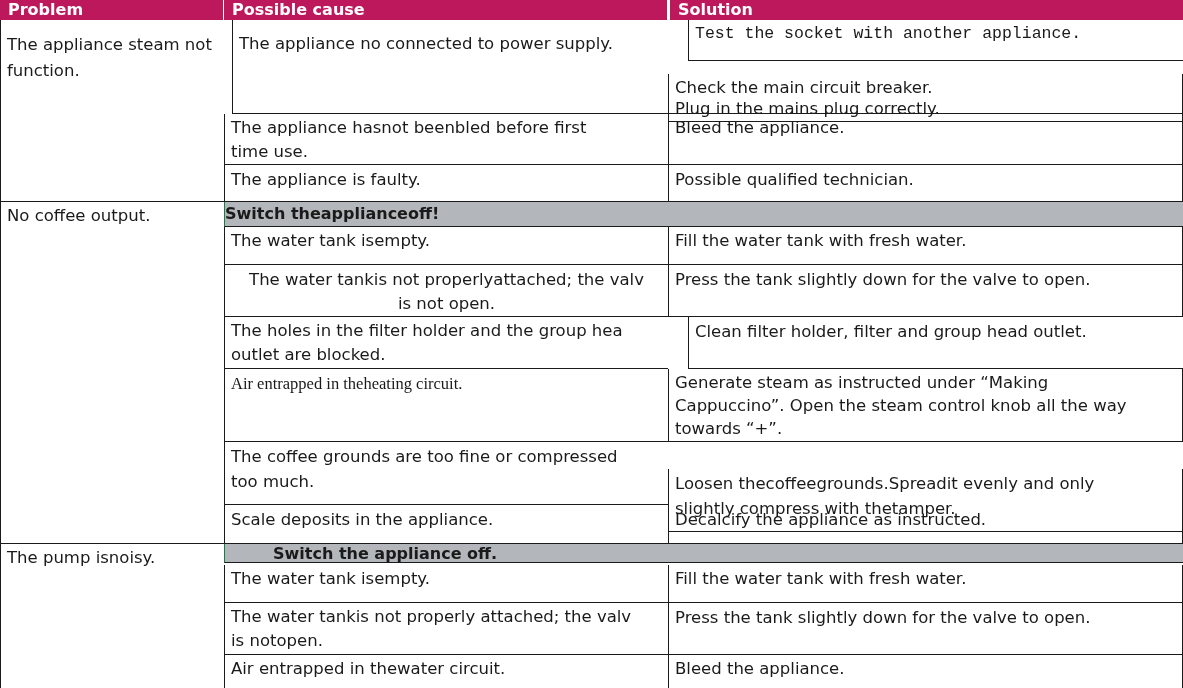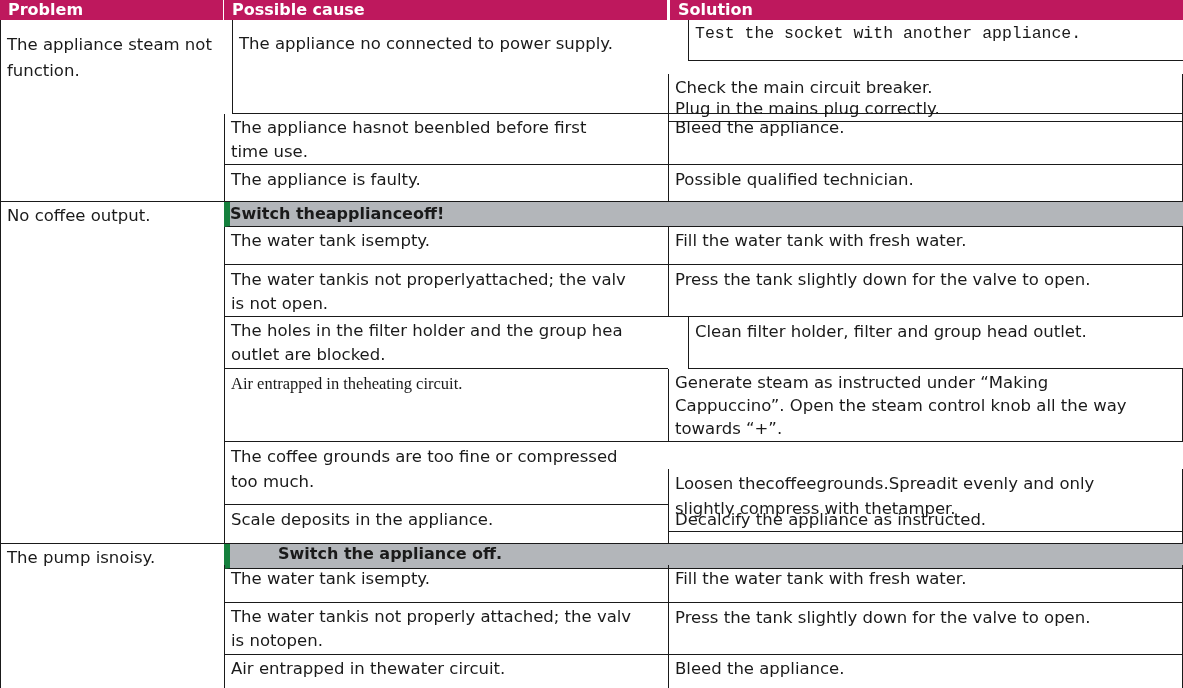--- a/index.html
+++ b/index.html
@@ -4,21 +4,21 @@
   <style>
     html, body { margin: 0; padding: 0; background: #ffffff; }
     body { width: 1183px; height: 688px; position: relative; overflow: hidden;
            font-family: "DejaVu Sans", sans-serif; color: #1a1a1a; }
     .hdr { position: absolute; top: 0; height: 20px; background: #be185d; color: #ffffff;
            font-weight: bold; font-size: 16px; line-height: 20px; padding-left: 8px; box-sizing: border-box;
            border-right: 1px solid #ffffff; }
     .cell { position: absolute; box-sizing: border-box; font-size: 16.5px; line-height: 25px;
             padding: 0 6px; border-left: 1px solid #1a1a1a; border-bottom: 1px solid #1a1a1a; overflow: hidden; white-space: pre-line; }
     .band { position: absolute; box-sizing: border-box; background: #b3b6ba; font-weight: bold;
-            font-size: 16px; line-height: 20px; border-left: 6px solid #15803d; border-bottom: 1px solid #1a1a1a; }
+            font-size: 16px; line-height: 20px; border-left: 1px solid #15803d; border-bottom: 1px solid #1a1a1a; }
     .rb { border-right: 1px solid #1a1a1a; }
     .t2 { line-height: 24px; }
   </style>
 </head>
 <body>
 
 <div class="hdr" style="left:0;width:224px;">Problem</div>
 <div class="hdr" style="left:224px;width:444px;">Possible cause</div>
 <div class="hdr" style="left:670px;width:515px;border-right:none;">Solution</div>
 
@@ -36,21 +36,21 @@
 
 <div class="cell" style="left:224px;top:165px;width:444px;height:37px;padding-top:2px;">The appliance is faulty.</div>
 <div class="cell rb" style="left:668px;top:165px;width:515px;height:37px;padding-top:2px;">Possible qualified technician.</div>
 
 <div class="cell" style="left:0;top:202px;width:224px;height:342px;padding-top:1px;">No coffee output.</div>
 <div class="band" style="left:224px;top:202px;width:959px;height:25px;line-height:24px;padding-left:0;">Switch theapplianceoff!</div>
 
 <div class="cell" style="left:224px;top:227px;width:444px;height:38px;padding-top:1px;">The water tank isempty.</div>
 <div class="cell rb" style="left:668px;top:227px;width:515px;height:38px;padding-top:1px;">Fill the water tank with fresh water.</div>
 
-<div class="cell t2" style="left:224px;top:265px;width:444px;height:52px;padding-top:3px;">The water tankis not properlyattached; the valv
+<div class="cell t2" style="left:224px;top:265px;width:444px;height:52px;padding-top:3px;text-align:center;">The water tankis not properlyattached; the valv
 is not open.</div>
 <div class="cell rb" style="left:668px;top:265px;width:515px;height:52px;padding-top:2px;">Press the tank slightly down for the valve to open.</div>
 
 <div class="cell t2" style="left:224px;top:317px;width:444px;height:52px;padding-top:2px;">The holes in the filter holder and the group hea
 outlet are blocked.</div>
 <div class="cell rb" style="left:688px;top:317px;width:515px;height:52px;padding-top:2px;">Clean filter holder, filter and group head outlet.</div>
 
 <div class="cell" style="left:224px;top:369px;width:444px;height:73px;padding-top:2px;font-family:Liberation Serif, serif;">Air entrapped in theheating circuit.</div>
 <div class="cell rb" style="left:668px;top:369px;width:515px;height:73px;padding-top:2px;line-height:23px;white-space:pre;">Generate steam as instructed under “Making
 Cappuccino”. Open the steam control knob all the way
@@ -58,21 +58,21 @@
 
 <div class="cell" style="left:224px;top:442px;width:444px;height:63px;padding-top:2px;">The coffee grounds are too fine or compressed
 too much.</div>
 <div class="cell rb" style="left:668px;top:442px;width:515px;height:63px;padding-top:2px;margin-top:27px;">Loosen thecoffeegrounds.Spreadit evenly and only
 slightly compress with thetamper.</div>
 
 <div class="cell" style="left:224px;top:505px;width:444px;height:39px;padding-top:2px;">Scale deposits in the appliance.</div>
 <div class="cell rb" style="left:668px;top:505px;width:515px;height:39px;padding-top:2px;">Decalcify the appliance as instructed.</div>
 
 <div class="cell" style="left:0;top:544px;width:224px;height:150px;padding-top:1px;">The pump isnoisy.</div>
-<div class="band" style="left:224px;top:544px;width:959px;height:25px;line-height:20px;padding-left:48px;">Switch the appliance off.</div>
+<div class="band" style="left:224px;top:544px;width:959px;height:19px;line-height:20px;padding-left:48px;">Switch the appliance off.</div>
 
 <div class="cell" style="left:224px;top:565px;width:444px;height:38px;padding-top:1px;">The water tank isempty.</div>
 <div class="cell rb" style="left:668px;top:565px;width:515px;height:38px;padding-top:1px;">Fill the water tank with fresh water.</div>
 
 <div class="cell t2" style="left:224px;top:603px;width:444px;height:52px;padding-top:2px;">The water tankis not properly attached; the valv
 is notopen.</div>
 <div class="cell rb" style="left:668px;top:603px;width:515px;height:52px;padding-top:2px;">Press the tank slightly down for the valve to open.</div>
 
 <div class="cell" style="left:224px;top:655px;width:444px;height:40px;padding-top:1px;">Air entrapped in thewater circuit.</div>
 <div class="cell rb" style="left:668px;top:655px;width:515px;height:40px;padding-top:1px;">Bleed the appliance.</div>

